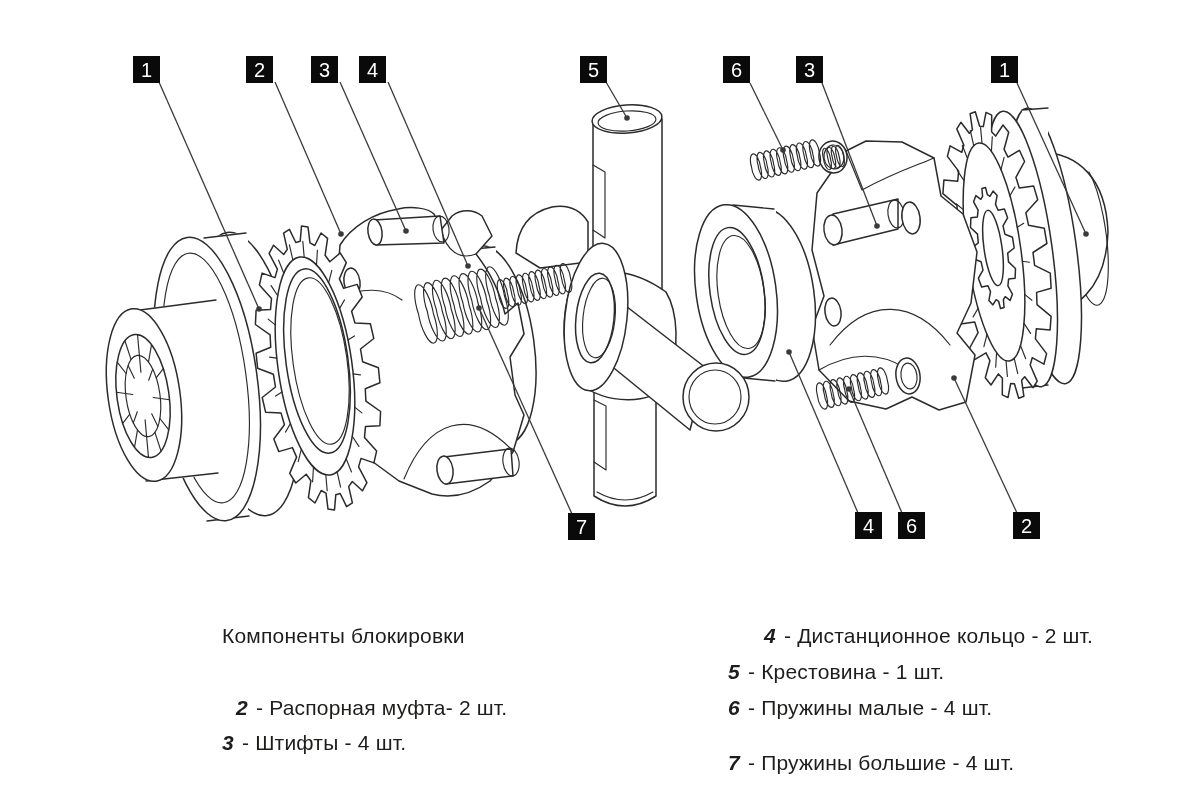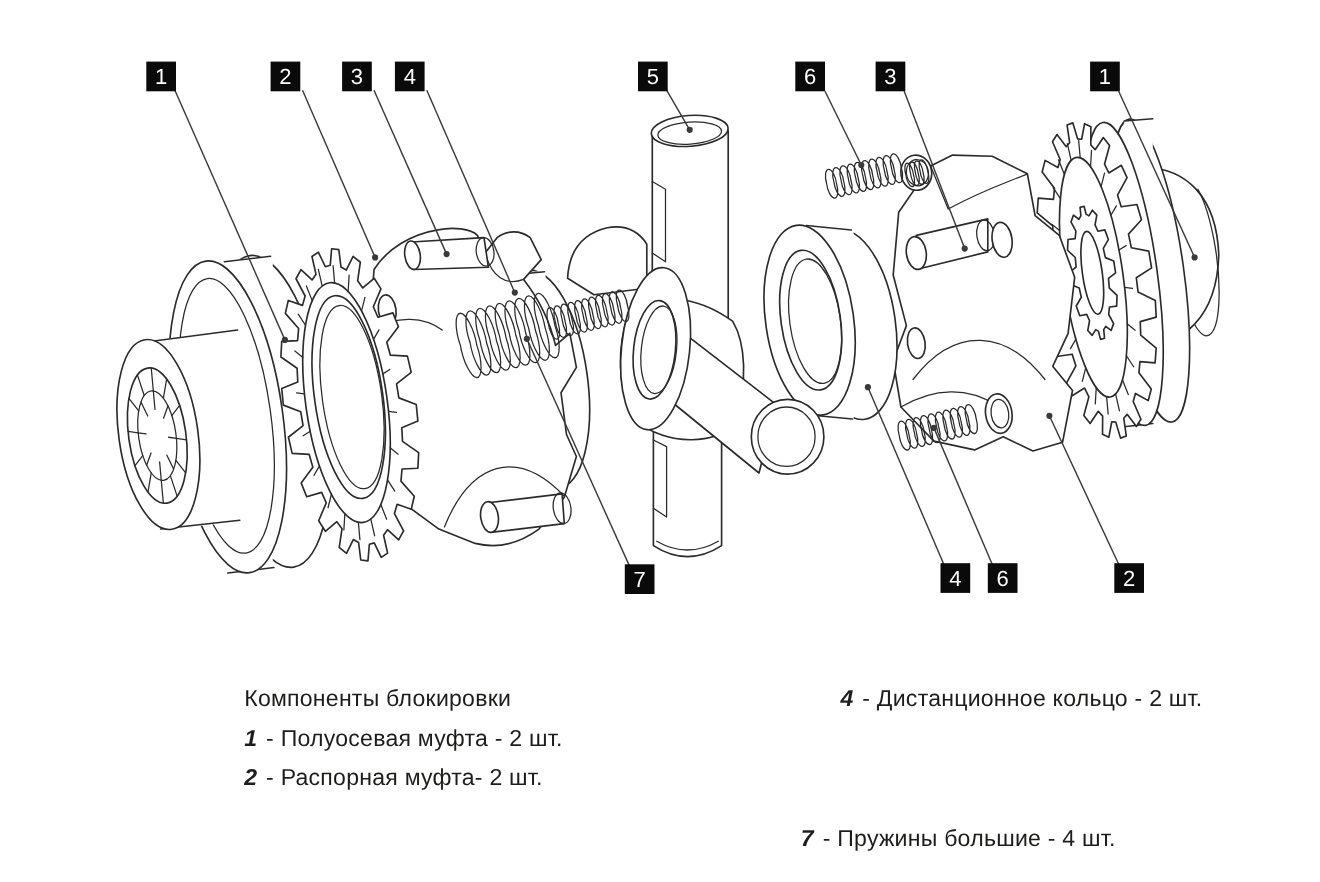--- a/index.html
+++ b/index.html
@@ -209,18 +209,20 @@
         </g>
     <g transform="translate(1013,512)">
           <rect class="cbox" width="27" height="27"></rect>
           <text class="cnum" x="13.5" y="20.5">2</text>
         </g>
   </g>
 </svg>
 
   <div class="legend-row legend-title" style="left:222px;top:624px">Компоненты блокировки</div>
 
-  <div class="legend-row" style="left:222px;top:660px"><span class="lnum">1</span><span> - </span> <span>Полуосевая муфта - 2 шт.</span></div>
-  <div class="legend-row" style="left:222px;top:696px"><span class="lnum">2</span><span> - </span><span>Распорная муфта- 2 шт.</span></div>
+  <div class="legend-row" style="left:236px;top:696px"><span class="lnum">2</span><span> - </span><span>Распорная муфта- 2 шт.</span></div>
+  <div class="legend-row" style="left:222px;top:731px"><span class="lnum">3</span><span> - </span><span>Штифты - 4 шт.</span></div>
 
   <div class="legend-row" style="left:764px;top:624px"><span class="lnum">4</span><span> - </span><span>Дистанционное кольцо - 2 шт.</span></div>
+  <div class="legend-row" style="left:728px;top:660px"><span class="lnum">5</span><span> - </span><span>Крестовина - 1 шт.</span></div>
+  <div class="legend-row" style="left:728px;top:696px"><span class="lnum">6</span><span> - </span><span>Пружины малые - 4 шт.</span></div>
   <div class="legend-row" style="left:728px;top:751px"><span class="lnum">7</span><span> - </span><span>Пружины большие - 4 шт.</span></div>
 </div>
 
 </body></html>

